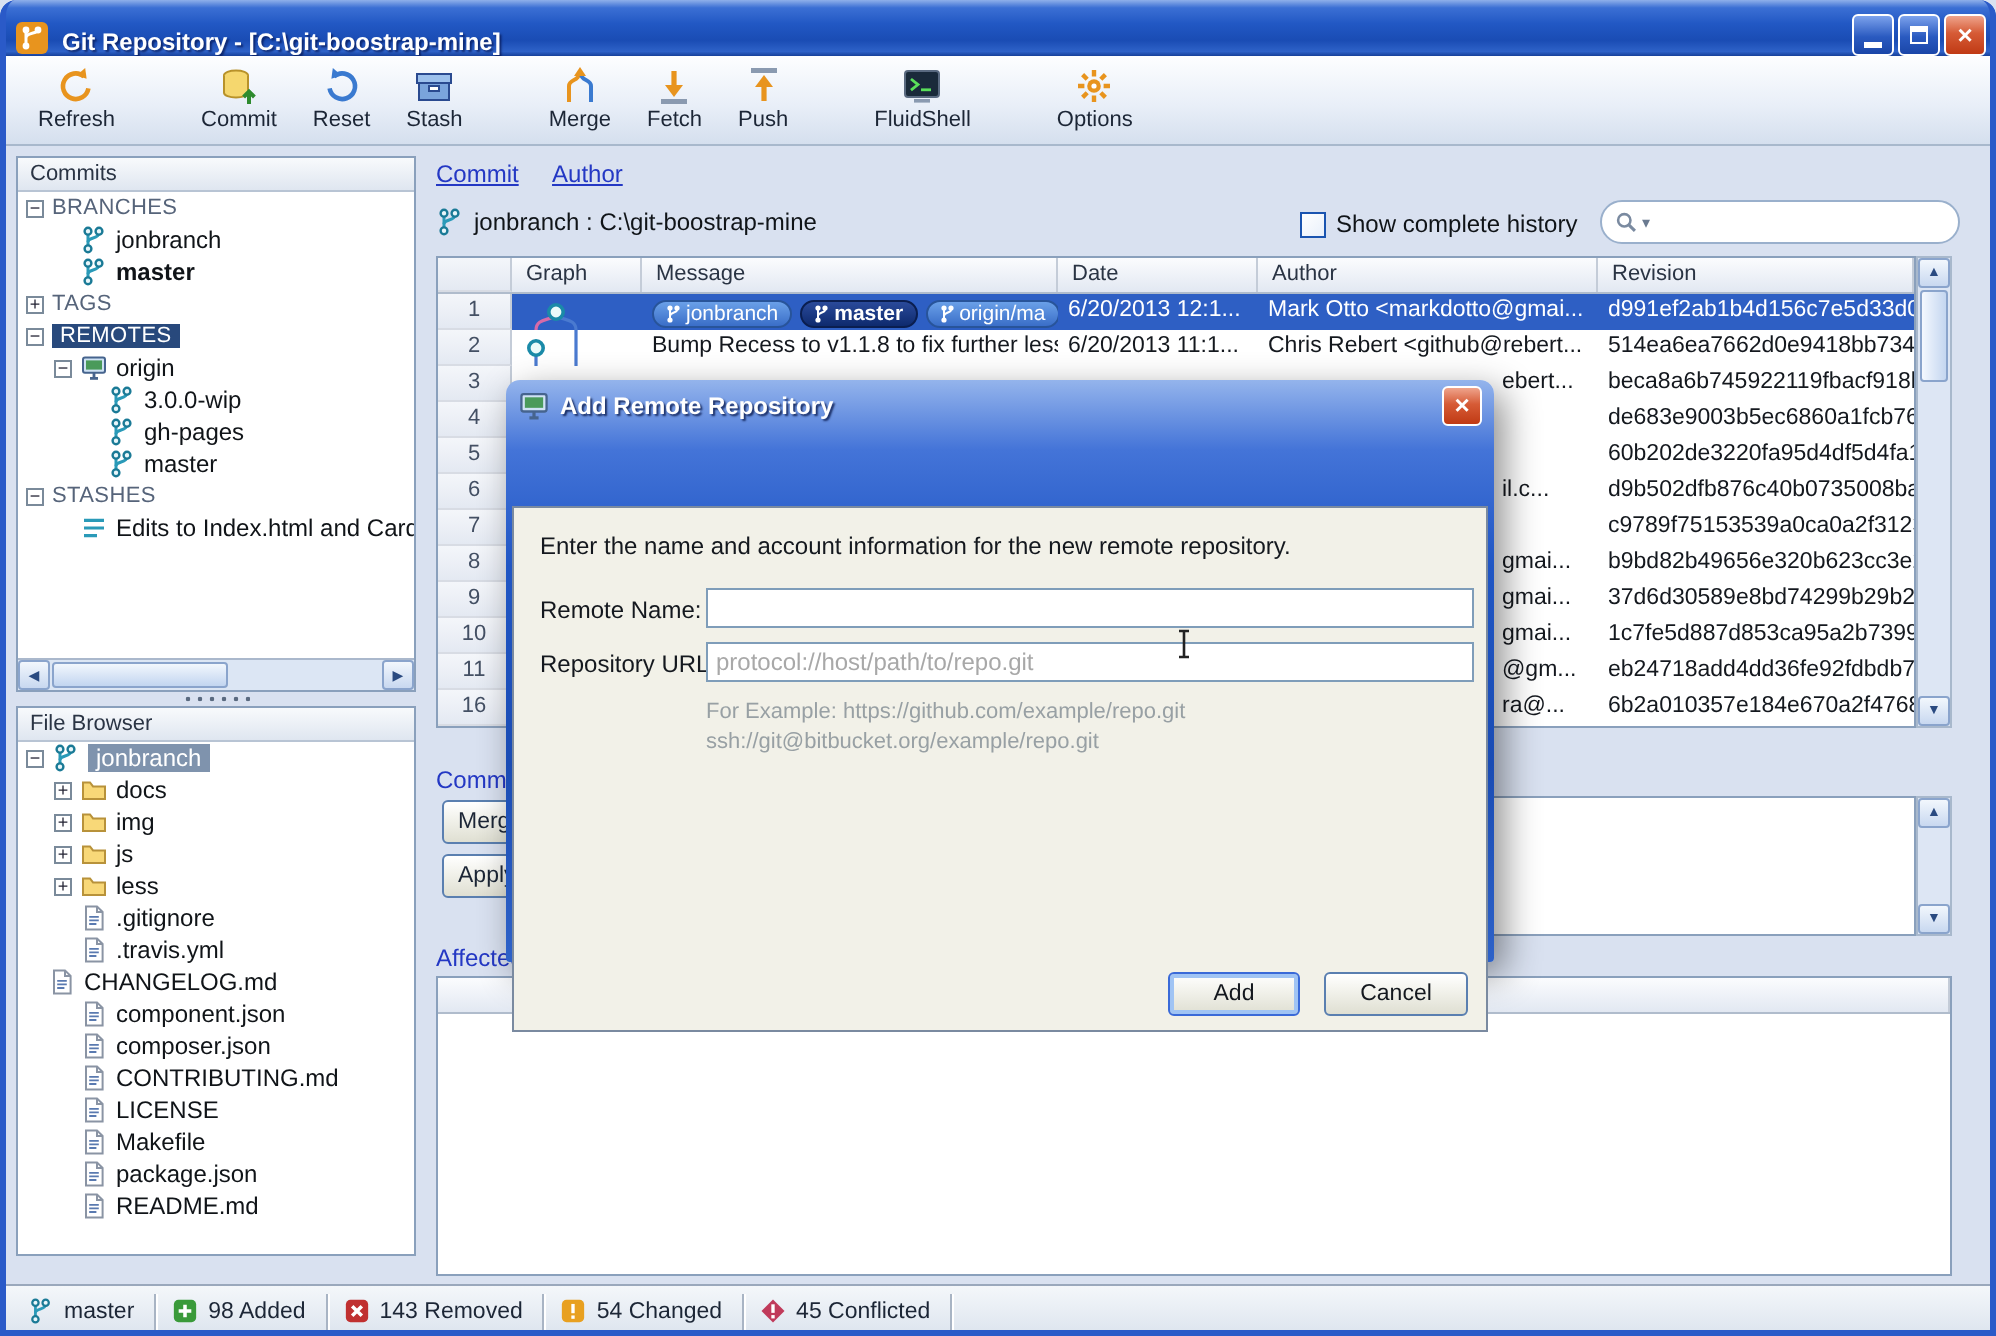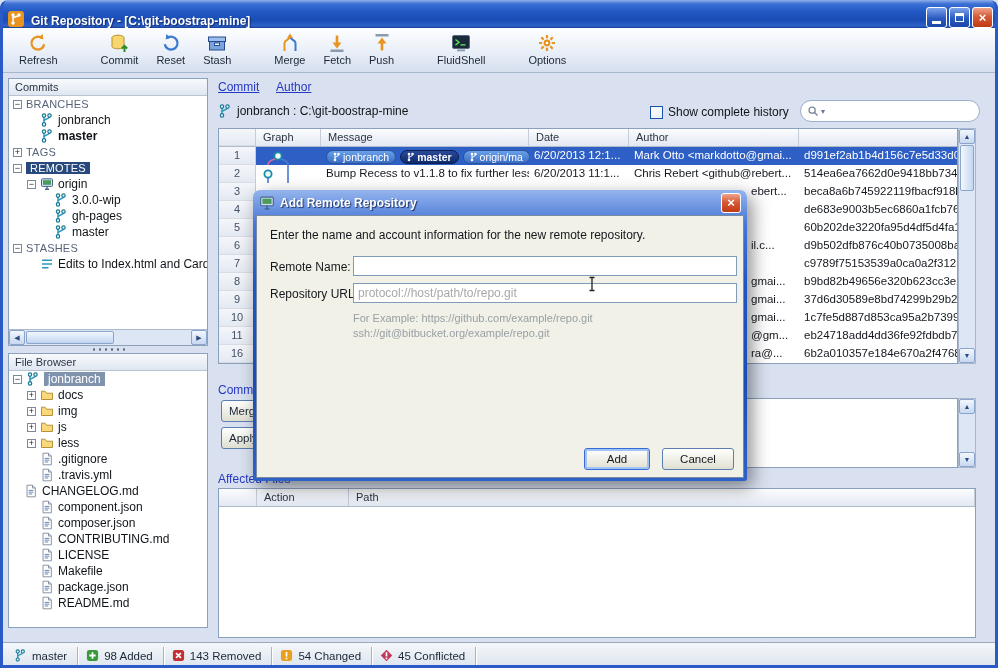--- a/index.html
+++ b/index.html
@@ -108,21 +108,21 @@
   .sb-icn svg{width:13px;height:13px;}
 
   
   .dialog{position:absolute;left:253px;top:190px;width:494px;height:291px;z-index:100;border-radius:7px 7px 2px 2px;padding:0 3px 3px;
     background:linear-gradient(180deg,#94b4ec 0%,#4474d8 12%,#2056c4 32%,#1a4cb4 66%,#2e62c8 100%);
     box-shadow:5px 6px 18px rgba(0,0,0,.45);}
   .dlg-title{height:25px;display:flex;align-items:center;gap:5px;padding:0 3px;}
   .dlg-icn svg{width:16px;height:16px;}
   .dlg-title-text{color:#fff;font-weight:bold;font-size:12px;text-shadow:1px 1px 1px rgba(5,20,70,.8);flex:1;}
   .dlg-close{width:20px;height:20px;border:1px solid #fff;border-radius:3px;background:linear-gradient(180deg,#efa48c,#d65b36 45%,#c03a14);color:#fff;font-weight:bold;font-size:13px;line-height:18px;text-align:center;}
-  .dlg-body{position:relative;height:263px;background:#f2f1e8;border:1px solid #7a8aa0;}
+  .dlg-body{position:relative;height:263px;background:#f2f1e8;border:1px solid #7a8aa0;margin-top:38px;}
   .dlg-instruction{position:absolute;left:13px;top:12px;font-size:12px;color:#14181e;}
   .dlg-label{position:absolute;left:13px;font-size:12px;color:#14181e;}
   .lbl-name{top:44px;}.lbl-url{top:71px;}
   .dlg-input{position:absolute;left:96px;width:384px;height:20px;border:1px solid #7f9db9;background:#fff;font:12px "Liberation Sans",sans-serif;padding:0 4px;color:#222;}
   .dlg-input::placeholder{color:#a8a8a8;}
   .inp-name{top:40px;}.inp-url{top:67px;}
   .dlg-example{position:absolute;left:96px;top:95px;font-size:11px;color:#98a0a4;line-height:15px;}
   .dlg-btn{position:absolute;top:232px;height:22px;border:1px solid #5a7fb0;border-radius:3px;background:linear-gradient(180deg,#fff,#f1f1ea 45%,#dfdfd2);font:11.5px "Liberation Sans",sans-serif;color:#14181e;text-align:center;}
   .btn-add{left:327px;width:66px;box-shadow:inset 0 0 0 2px #a0c4f4;border-color:#3a6ad8;}
   .btn-cancel{left:405px;width:72px;}
@@ -559,20 +559,21 @@
   <input class="search-input" value="" style="">
 </div>
 
 <div class="htable">
   <div class="hhead">
     <div class="hc num"></div>
     <div class="hc">Graph</div>
     <div class="hc">Message</div>
     <div class="hc">Date</div>
     <div class="hc">Author</div>
+    <div class="hc">Revision</div>
   </div>
   <div>
       <div class="hrow sel">
         <div class="hc num">1</div>
         <div class="hc graph"><svg width="60" height="18" viewBox="0 0 60 18">
             <path d="M12 18C12 11 22 14 22 9" fill="none" stroke="#d86aa8" stroke-width="1.6"></path>
             <path d="M32 18C32 11 22 14 22 9" fill="none" stroke="#4a7ad0" stroke-width="1.6"></path>
             <circle cx="22" cy="9" r="3.6" fill="#eafafa" stroke="#1a8aa8" stroke-width="1.8"></circle>
           </svg></div>
         <div class="hc msg"><span class="badge b-branch">

